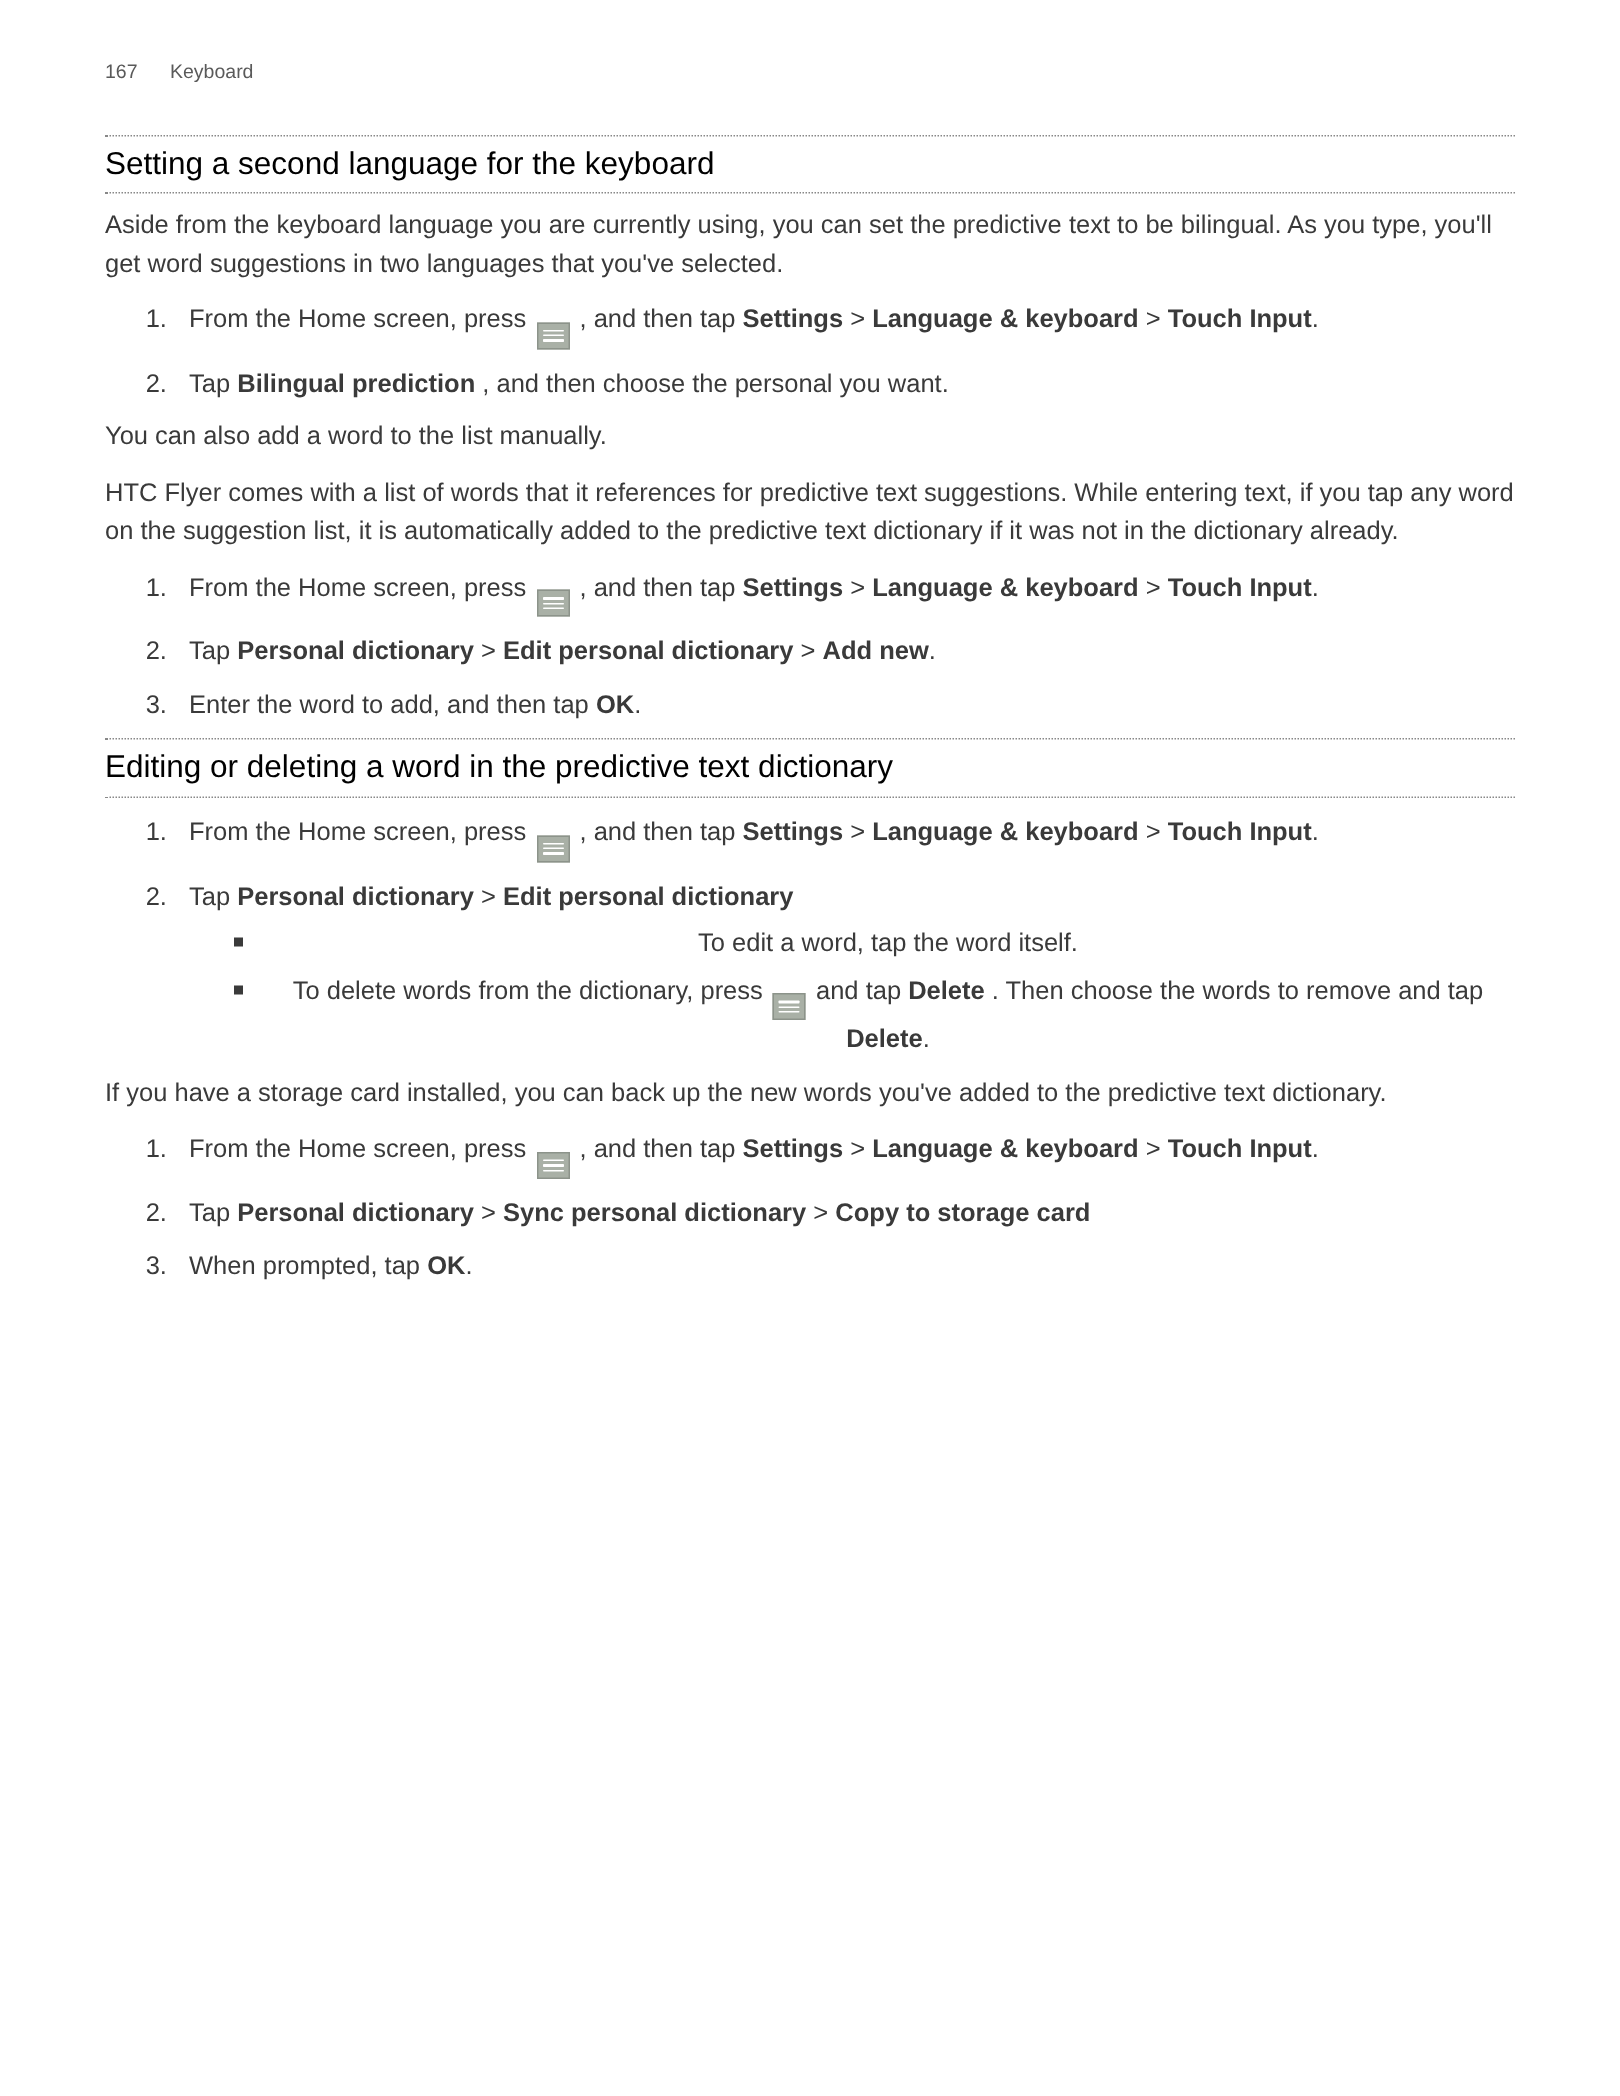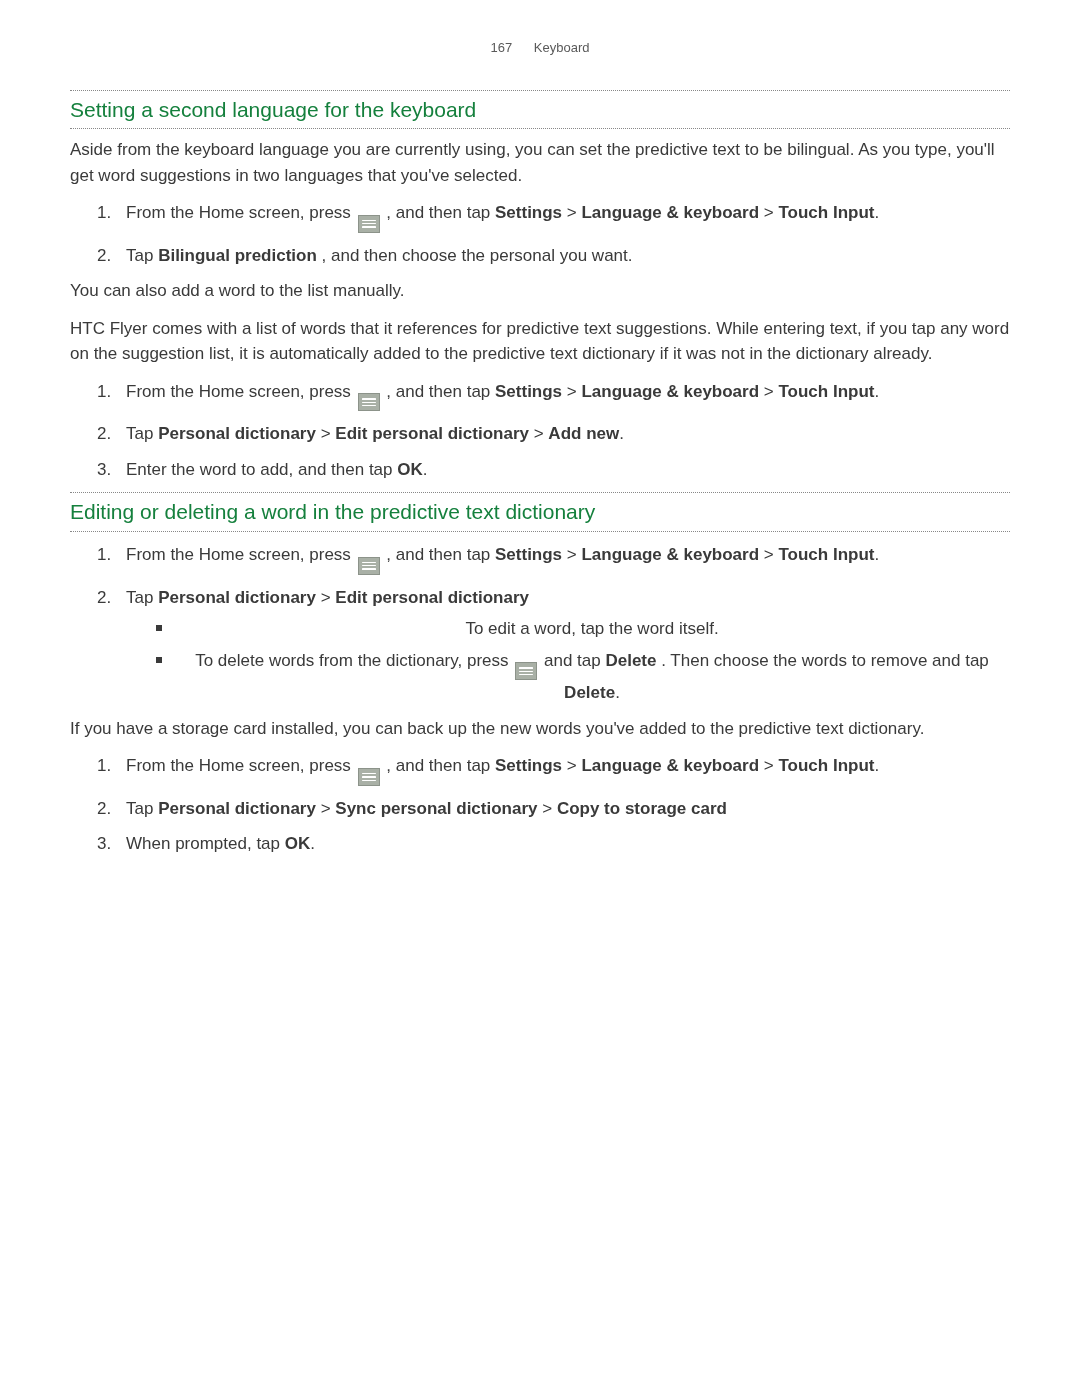--- a/index.html
+++ b/index.html
@@ -9,31 +9,30 @@
     margin: 0;
     padding: 38px 70px 60px 70px;
     line-height: 1.5;
     width: 1080px;
     box-sizing: border-box;
   }
   .page-header {
     font-size: 13px;
     color: #5a5a5a;
     margin-bottom: 32px;
-    text-align: center;
   }
   .page-header .num {
     margin-right: 18px;
   }
   .section {
     margin-top: 8px;
     margin-bottom: 4px;
   }
   .section-heading {
-    color: #15803d;
+    color: #000000;
     font-size: 21px;
     font-weight: 400;
     padding: 3px 0 3px 0;
     border-top: 1px dotted #888;
     border-bottom: 1px dotted #888;
     margin-bottom: 8px;
   }
   .para {
     margin: 8px 0 12px 0;
   }

